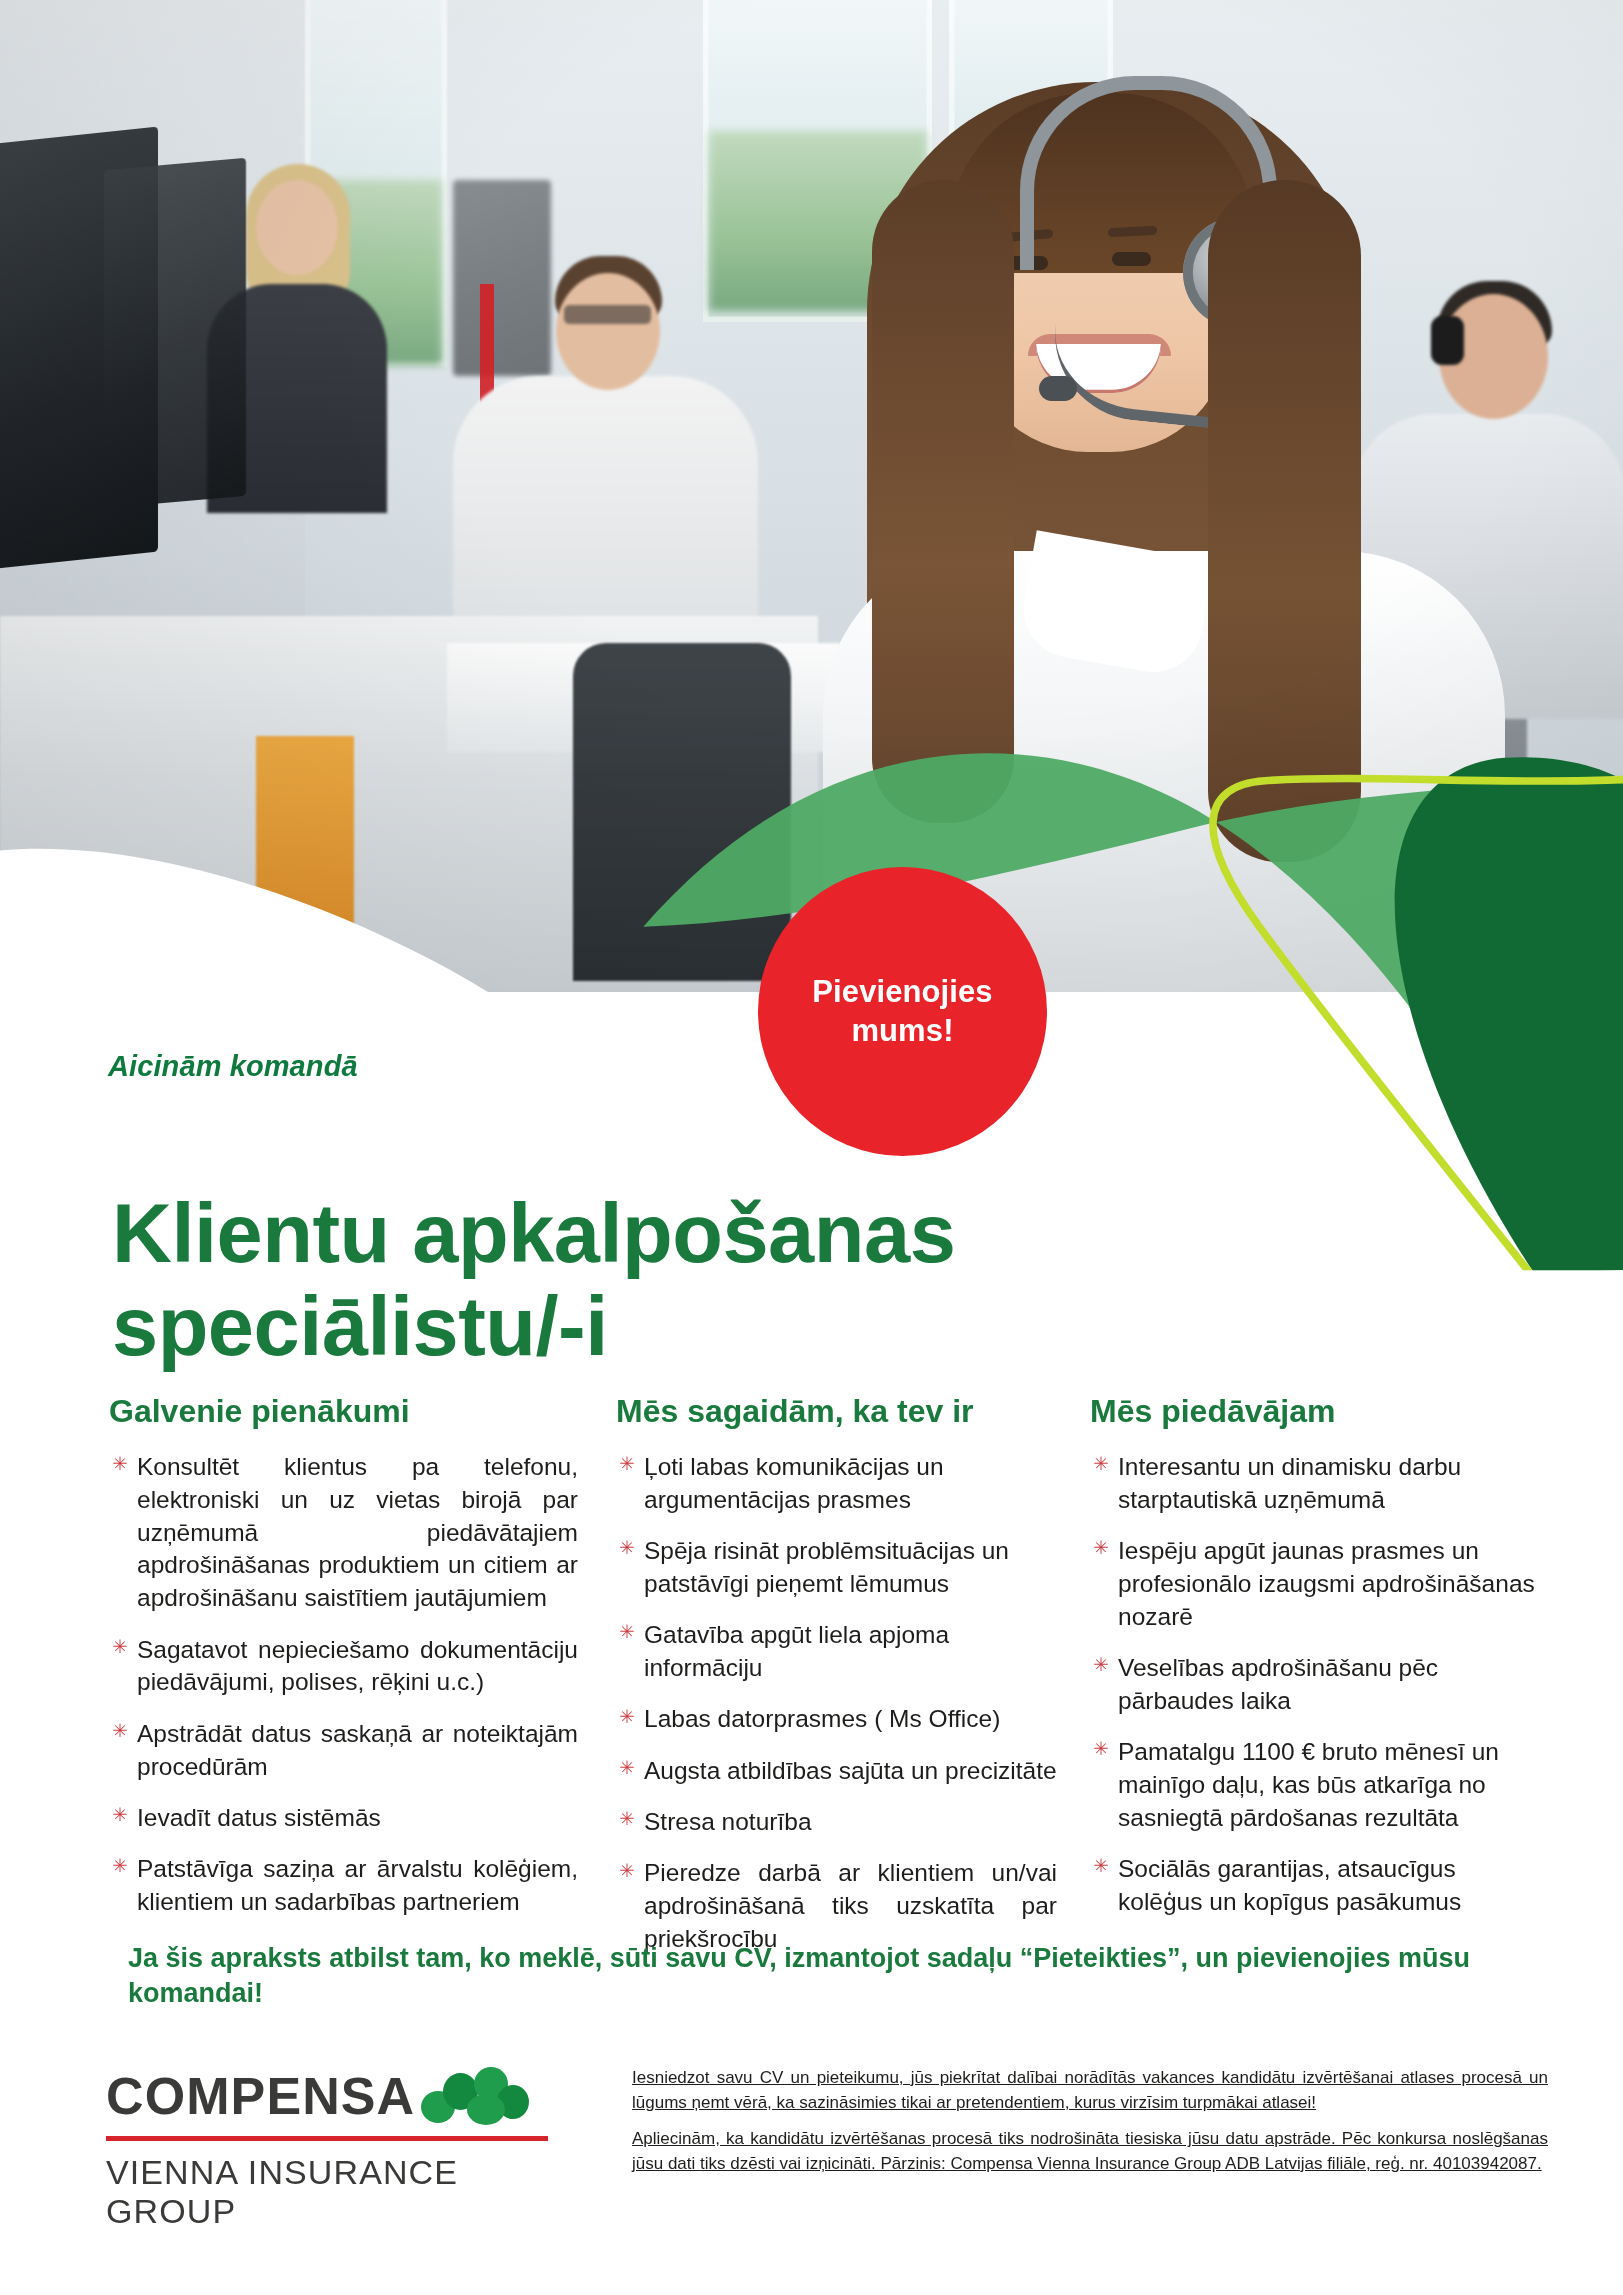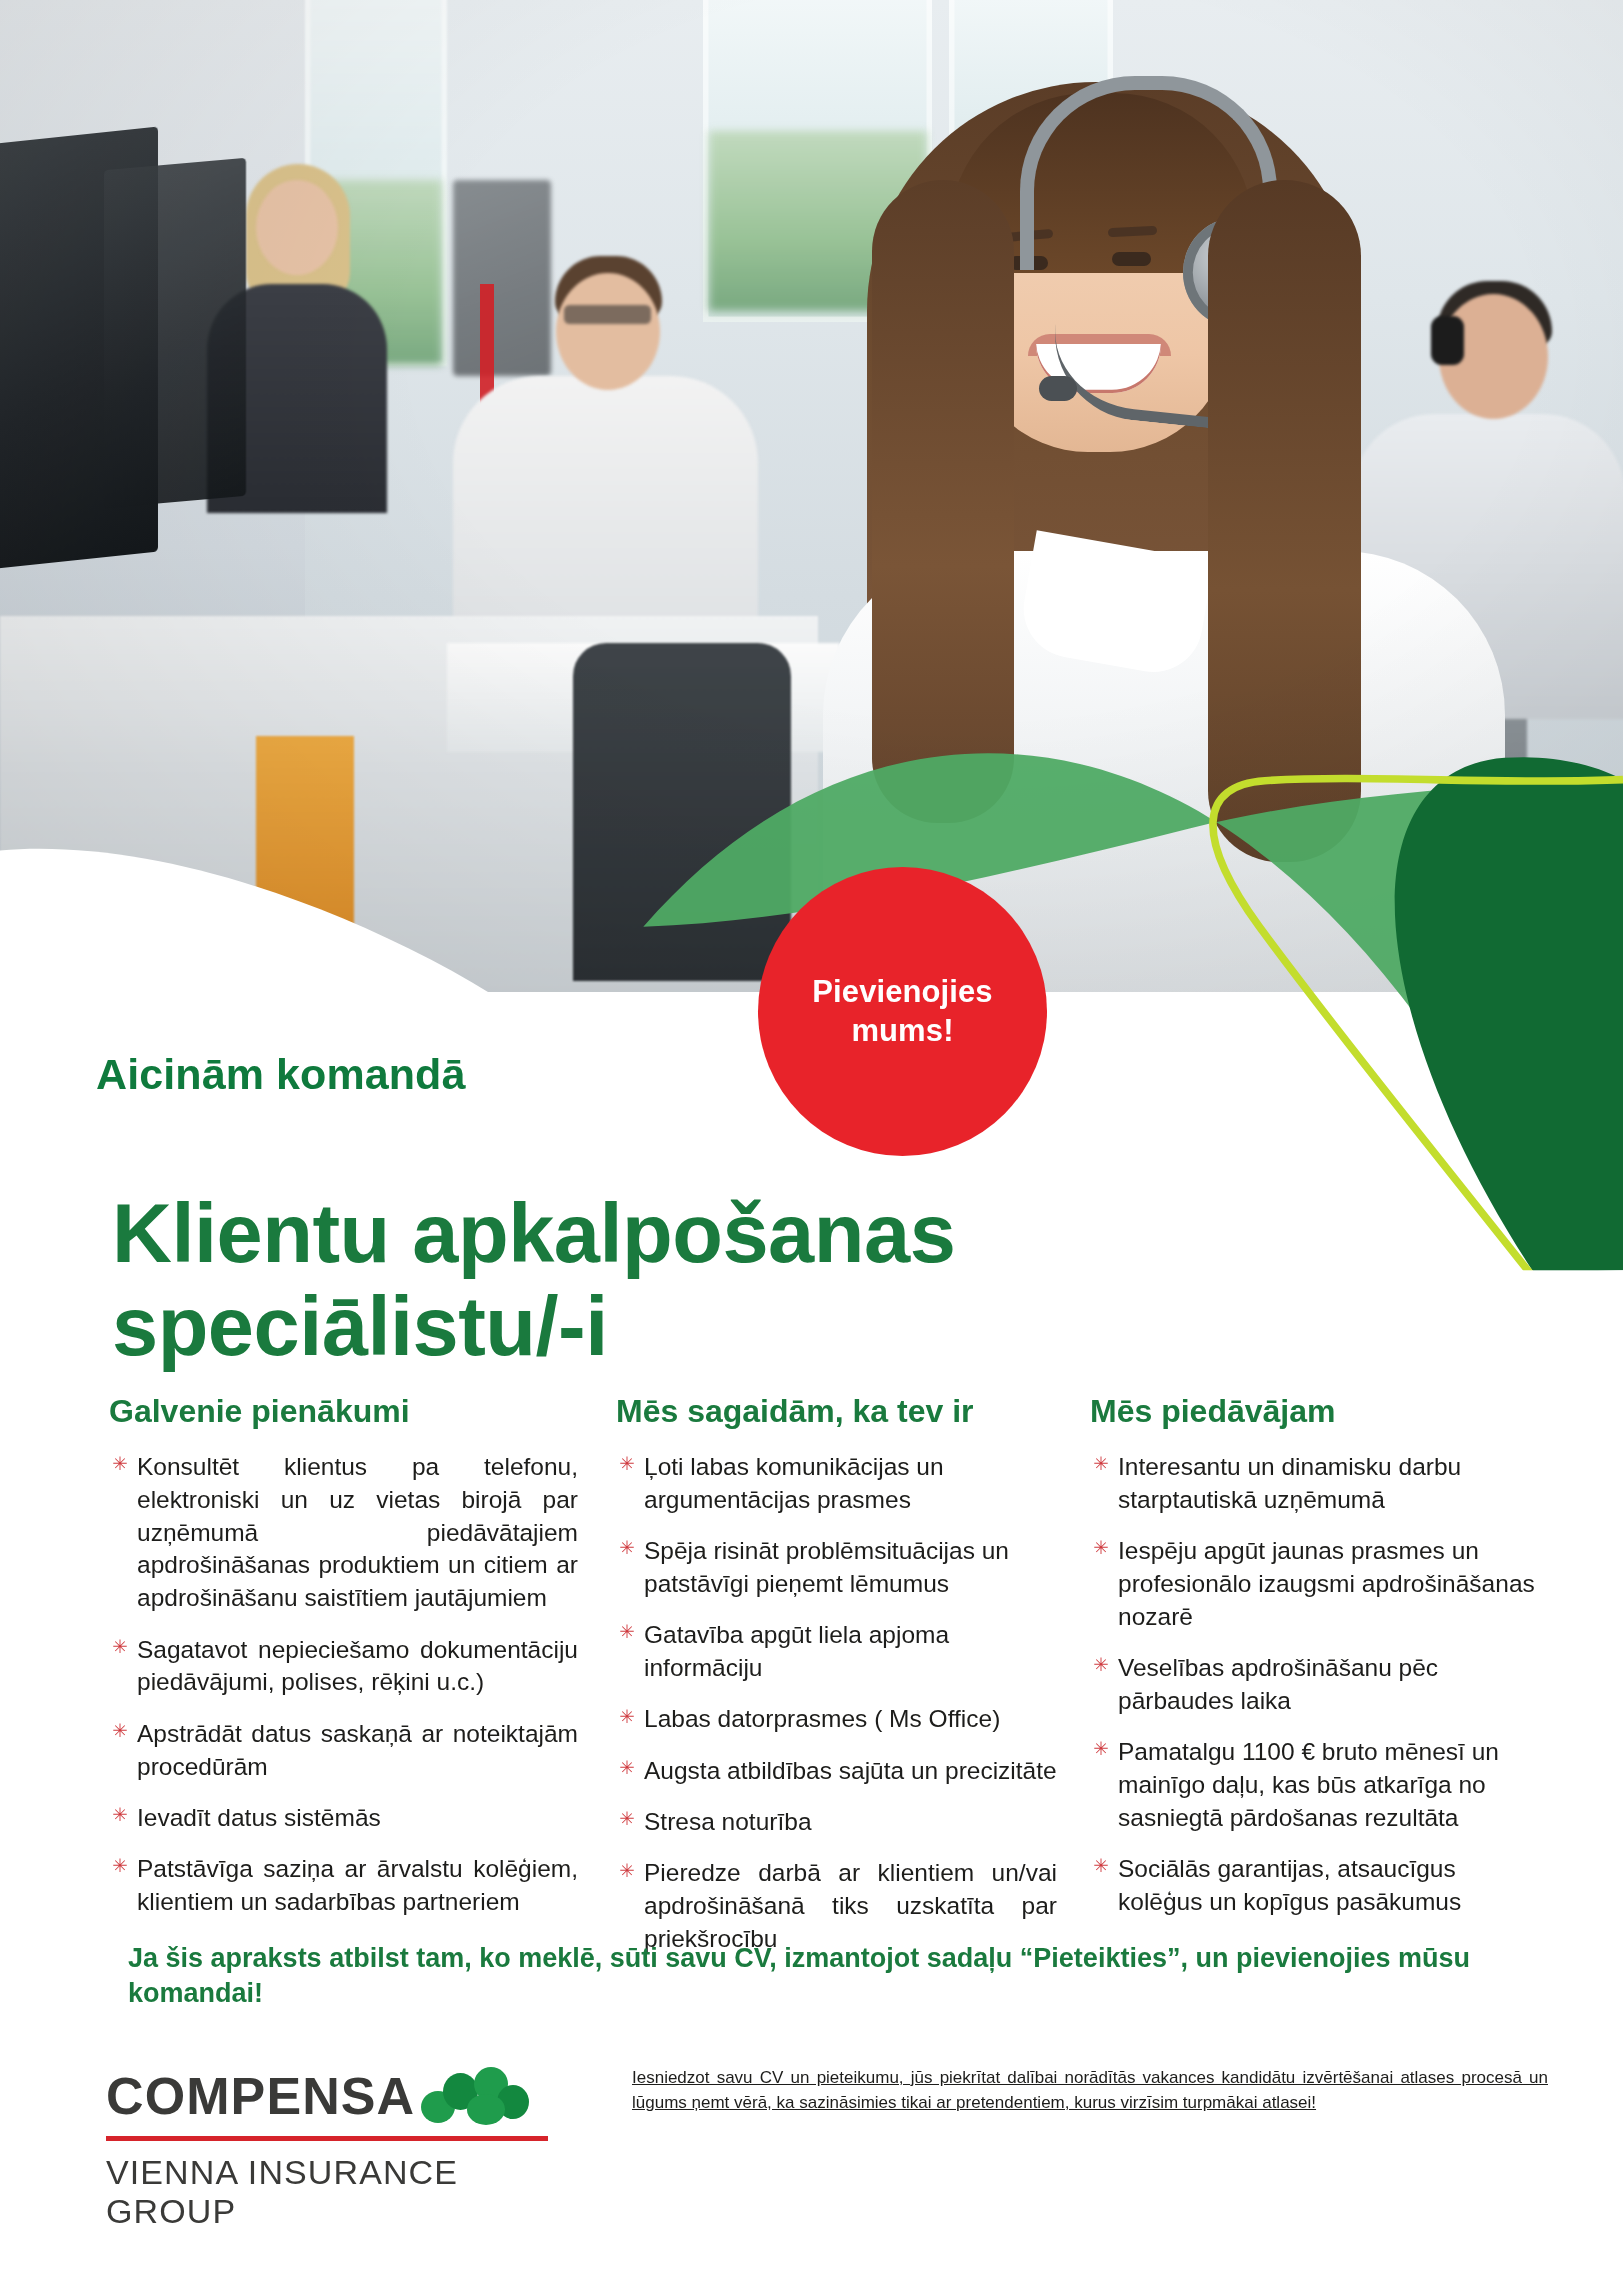--- a/index.html
+++ b/index.html
@@ -225,25 +225,26 @@
     font-size: 31px;
     font-weight: 700;
     line-height: 1.25;
     letter-spacing: 0.1px;
     padding: 0 22px;
     box-sizing: border-box;
   }
 
   .eyebrow {
     position: absolute;
-    left: 96px; top: 1050px;
-    font-size: 43px;
+    left: 108px; top: 1050px;
+    font-size: 29px;
     font-weight: 700;
     color: #0f7a3d;
     letter-spacing: 0.1px;
+    font-style: italic;
   }
   .headline {
     position: absolute;
     left: 112px; top: 1131px;
     width: 1090px;
     font-size: 83px;
     font-weight: 700;
     color: #1a7a3e;
     line-height: 1.13;
     letter-spacing: -0.5px;
@@ -487,16 +488,17 @@
         <span class="petal p4"></span>
         <span class="petal p5"></span>
       </div>
     </div>
     <div class="logo-rule"></div>
     <div class="logo-sub">VIENNA INSURANCE GROUP</div>
   </div>
 
   <div class="legal">
     <p>Iesniedzot savu CV un pieteikumu, jūs piekrītat dalībai norādītās vakances kandidātu  izvērtēšanai atlases procesā un lūgums ņemt vērā, ka sazināsimies tikai ar pretendentiem, kurus virzīsim turpmākai atlasei!</p>
+    <p>Apliecinām, ka kandidātu izvērtēšanas procesā tiks nodrošināta tiesiska jūsu datu apstrāde.  Pēc konkursa noslēgšanas jūsu dati tiks dzēsti vai izņicināti. Pārzinis: Compensa Vienna  Insurance Group ADB Latvijas filiāle, reģ. nr. 40103942087.</p>
   </div>
 
 </div>
 
 
 </body></html>

